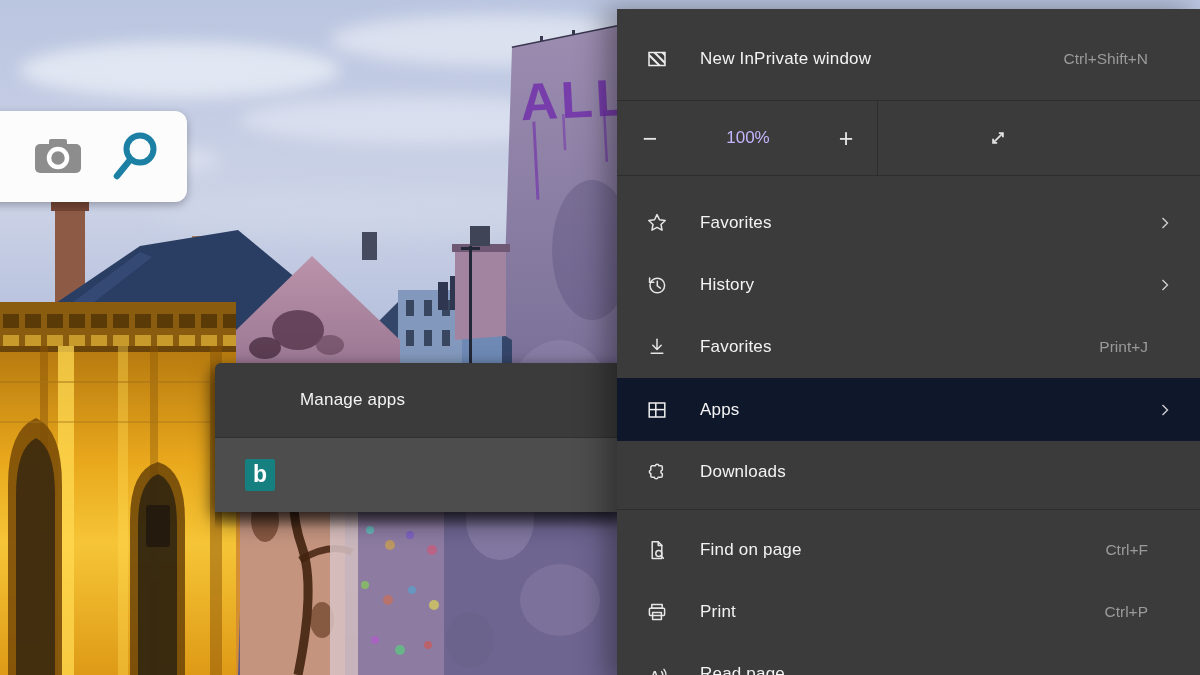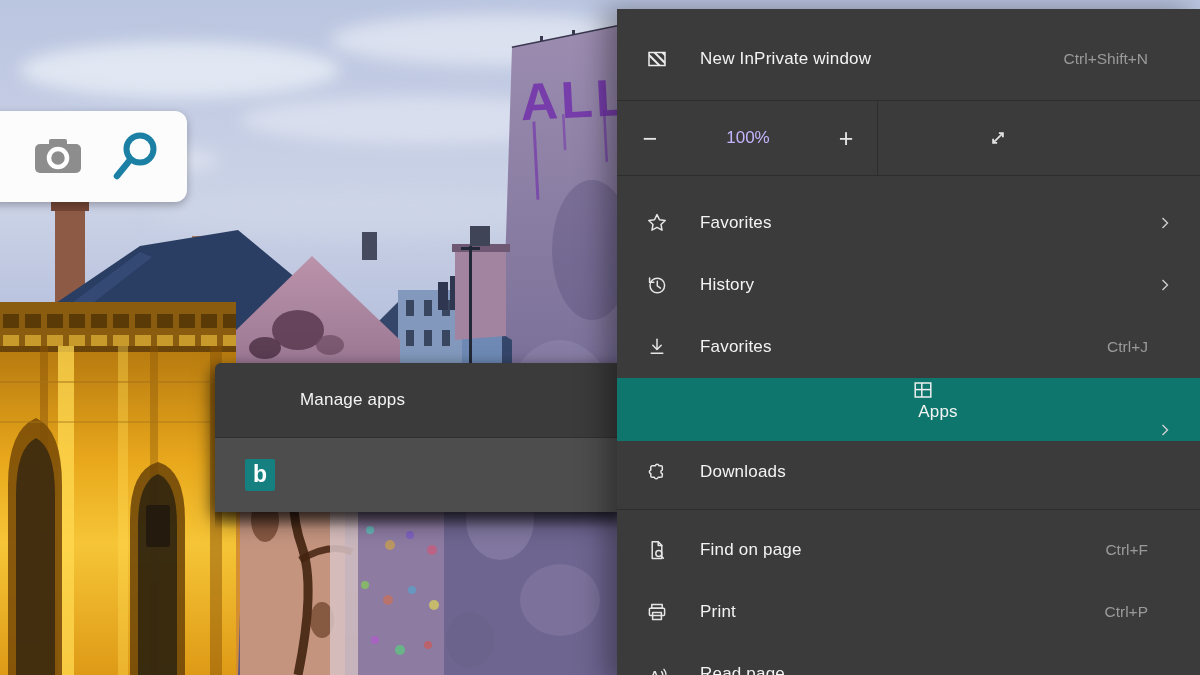--- a/index.html
+++ b/index.html
@@ -27,21 +27,21 @@
 
   
   .panel{position:absolute;left:617px;top:9px;width:583px;height:675px;background:#3b3b3b;
     color:#f3f3f3;box-shadow:-12px 0 26px rgba(0,0,0,.35);}
   .m-row{display:flex;align-items:center;height:62px;padding-left:28px;box-sizing:border-box;cursor:default;}
   .m-row .ic{width:24px;height:24px;flex:0 0 24px;display:flex;align-items:center;justify-content:center;}
   .m-label{margin-left:31px;font-size:17px;letter-spacing:.2px;white-space:nowrap;}
   .m-accel{margin-left:auto;margin-right:52px;font-size:15.5px;color:#9a9a9a;white-space:nowrap;}
   .m-chev{margin-left:auto;margin-right:27px;width:16px;height:16px;display:flex;}
   .r-inprivate{height:91px;padding-top:8px;}
-  .r-apps{height:63px;background:#0f766e;flex-direction:column;}
+  .r-apps{height:63px;background:#0f172a;}
   .sep{height:1px;background:#2d2d2d;}
   .sep-print{margin:6px 0 9px;}
   .spacer{height:16px;}
 
   
   .zoom-row{height:74px;display:grid;grid-template-columns:260px 240px 1fr;align-items:stretch;}
   .z-col{display:flex;align-items:center;}
   .z-col + .z-col{border-left:1px solid #2d2d2d;}
   .z-label-col{padding-left:83px;font-size:17px;}
   .z-ctrl-col{justify-content:space-between;padding:0 16px 0 18px;box-sizing:border-box;}
@@ -315,21 +315,21 @@
 
     <div class="m-row">
       <span class="ic">
         <svg width="24" height="24" viewBox="0 0 24 24" fill="none" stroke="#e6e6e6" stroke-width="1.5" stroke-linecap="round" stroke-linejoin="round">
           <path d="M12 4.2v9.6"></path>
             <path d="M7.8 10.3 12 14.5l4.2-4.2"></path>
             <path d="M6.2 18.3h11.6"></path>
         </svg>
       </span>
       <span class="m-label">Favorites</span>
-      <span class="m-accel">Ctrl+J</span>
+      <span class="m-accel">Print+J</span>
     </div>
 
     <div class="m-row r-apps">
       <span class="ic">
         <svg width="24" height="24" viewBox="0 0 24 24" fill="none" stroke="#efefef" stroke-width="1.5">
           <rect x="4.2" y="5" width="15.6" height="14"></rect>
             <line x1="10.8" y1="5" x2="10.8" y2="19"></line>
             <line x1="4.2" y1="11.6" x2="19.8" y2="11.6"></line>
         </svg>
       </span>

